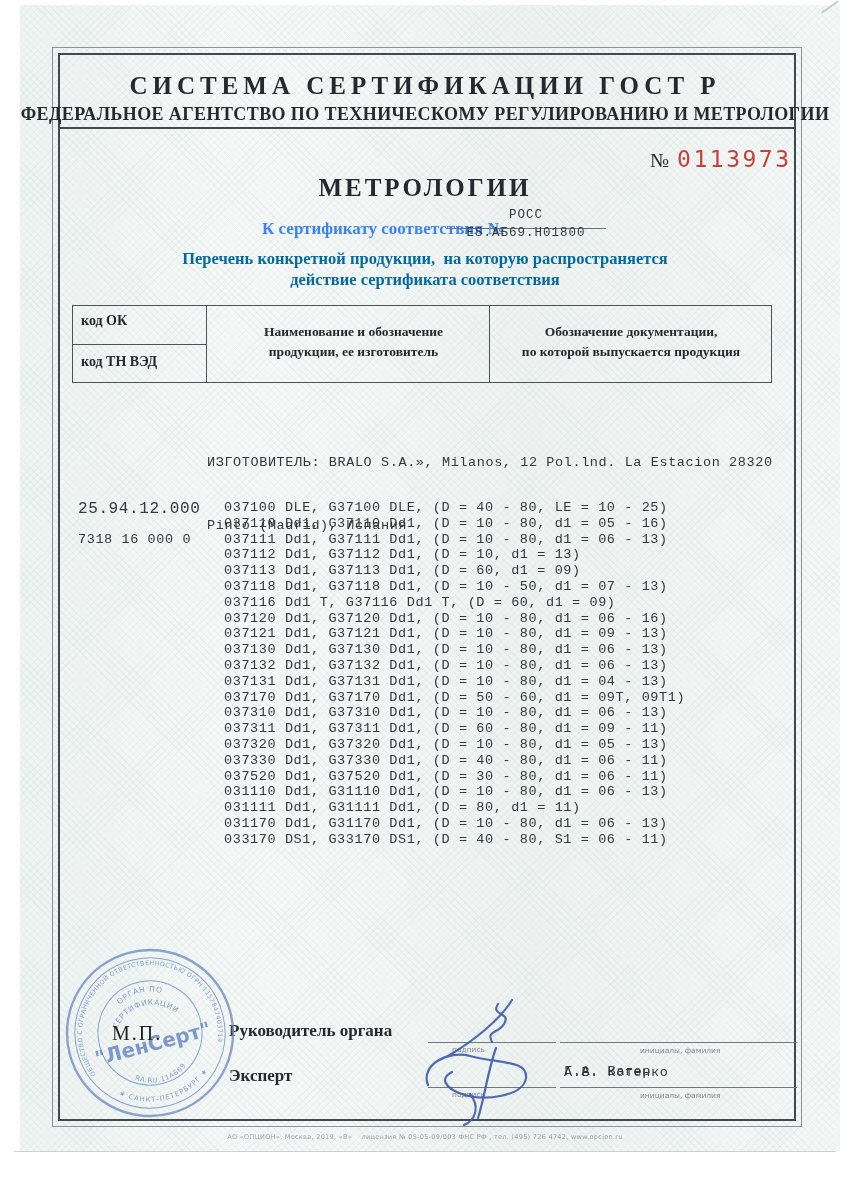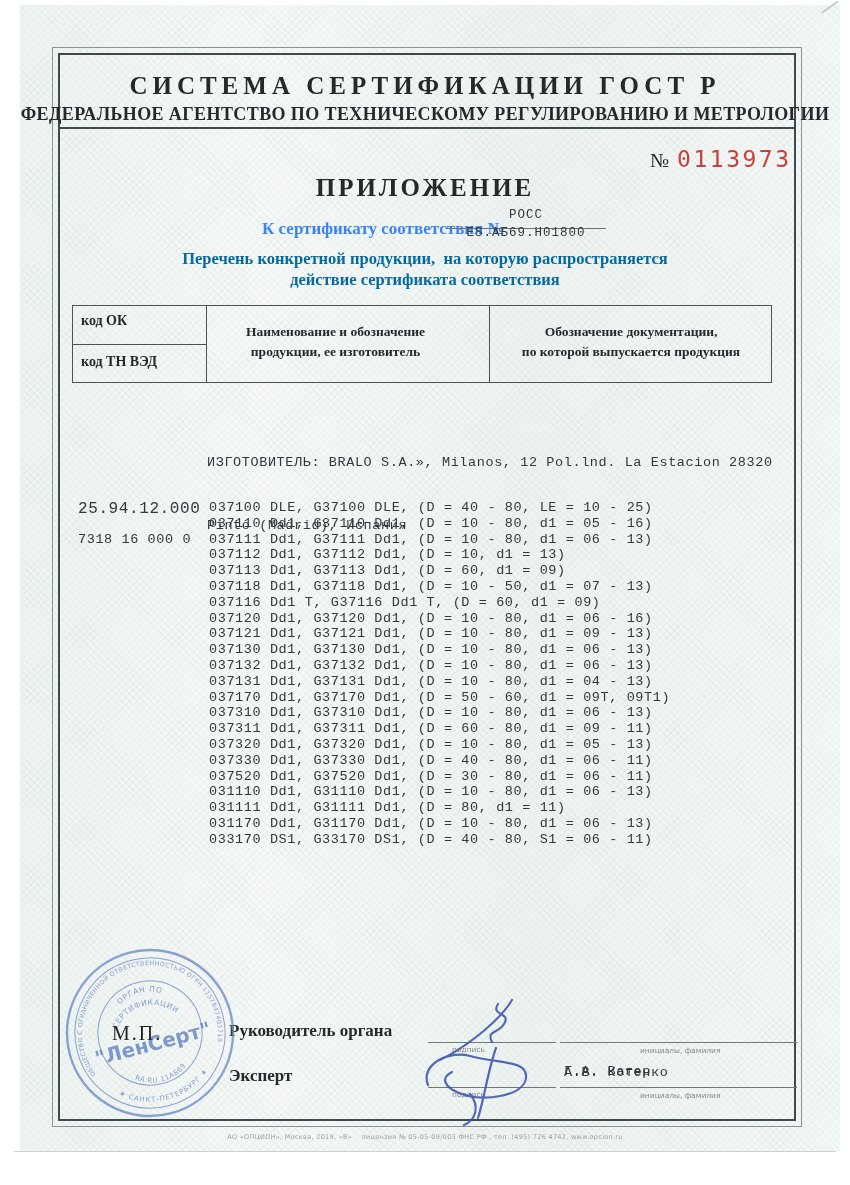--- a/index.html
+++ b/index.html
@@ -47,32 +47,32 @@
 
   .tbl { position:absolute; left:72px; top:305px; width:700px; height:78px; border:1.5px solid #4a5355; }
   .tbl .v1 { position:absolute; left:133px; top:0; bottom:0; border-left:1.5px solid #4a5355; }
   .tbl .v2 { position:absolute; left:416px; top:0; bottom:0; border-left:1.5px solid #4a5355; }
   .tbl .h-split { position:absolute; left:0; top:38px; width:133px; border-top:1.5px solid #4a5355; }
   .tbl .cell-label { position:absolute; font-size:14px; font-weight:700; color:#26292b; }
   .tbl .c1a { left:8px; top:7px; }
   .tbl .c1b { left:8px; top:48px; }
   .tbl .chead { position:absolute; top:16px; text-align:center; font-size:13.5px;
     font-weight:600; line-height:20px; color:#26292b; }
-  .tbl .c2 { left:122px; width:281px; }
+  .tbl .c2 { left:140px; width:281px; }
   .tbl .c3 { left:418px; width:280px; }
 
   .mono { font-family:"Liberation Mono","DejaVu Sans Mono",monospace; color:#33383b; }
 
   .manufacturer { position:absolute; left:207px; top:410px; font-size:13.5px;
     letter-spacing:.6px; line-height:21px; white-space:pre; }
 
   .code-ok    { position:absolute; left:78px; top:500px; font-size:16px; letter-spacing:.6px; white-space:pre; }
   .code-tnved { position:absolute; left:78px; top:531.6px; font-size:13.5px; letter-spacing:.6px; white-space:pre; }
 
-  .product-list { position:absolute; left:209px; top:500px; }
+  .product-list { position:absolute; left:224px; top:500px; }
   .prod-line { font-family:"Liberation Mono","DejaVu Sans Mono",monospace; color:#33383b;
     font-size:13.5px; letter-spacing:.6px; line-height:15.8px; white-space:pre; }
 
   .sig-label { position:absolute; font-size:17px; font-weight:bold; color:#26292b; }
   .sig-line  { position:absolute; width:128px; height:22px; border-bottom:1px solid #70787b; }
   .name-line { position:absolute; width:237px; height:22px; border-bottom:1px solid #70787b; }
   .sig-name  { position:absolute; font-size:13.5px; letter-spacing:.6px; white-space:pre; }
   .tiny-cap  { position:absolute; font-family:"DejaVu Sans","Liberation Sans",sans-serif;
     font-size:7.5px; color:#85898c; }
 
@@ -99,21 +99,21 @@
 
   <div class="sys-title">СИСТЕМА СЕРТИФИКАЦИИ ГОСТ Р</div>
   <div class="agency">ФЕДЕРАЛЬНОЕ АГЕНТСТВО ПО ТЕХНИЧЕСКОМУ РЕГУЛИРОВАНИЮ И МЕТРОЛОГИИ</div>
   <div class="header-divider"></div>
 
   <div class="doc-number">
     <span class="no-sign">№</span>
     <span class="no-value">0113973</span>
   </div>
 
-  <div class="doc-title">ПРИЛОЖЕНИЕ</div>
+  <div class="doc-title">МЕТРОЛОГИИ</div>
 
   <div class="cert-label">К сертификату соответствия №</div>
   <div class="cert-num-block">
     <span>РОСС ES.АБ69.Н01800</span>
   </div>
 
   <div class="subtitle l1">Перечень конкретной продукции,  на которую распространяется</div>
   <div class="subtitle l2">действие сертификата соответствия</div>
 
   <div class="tbl">

